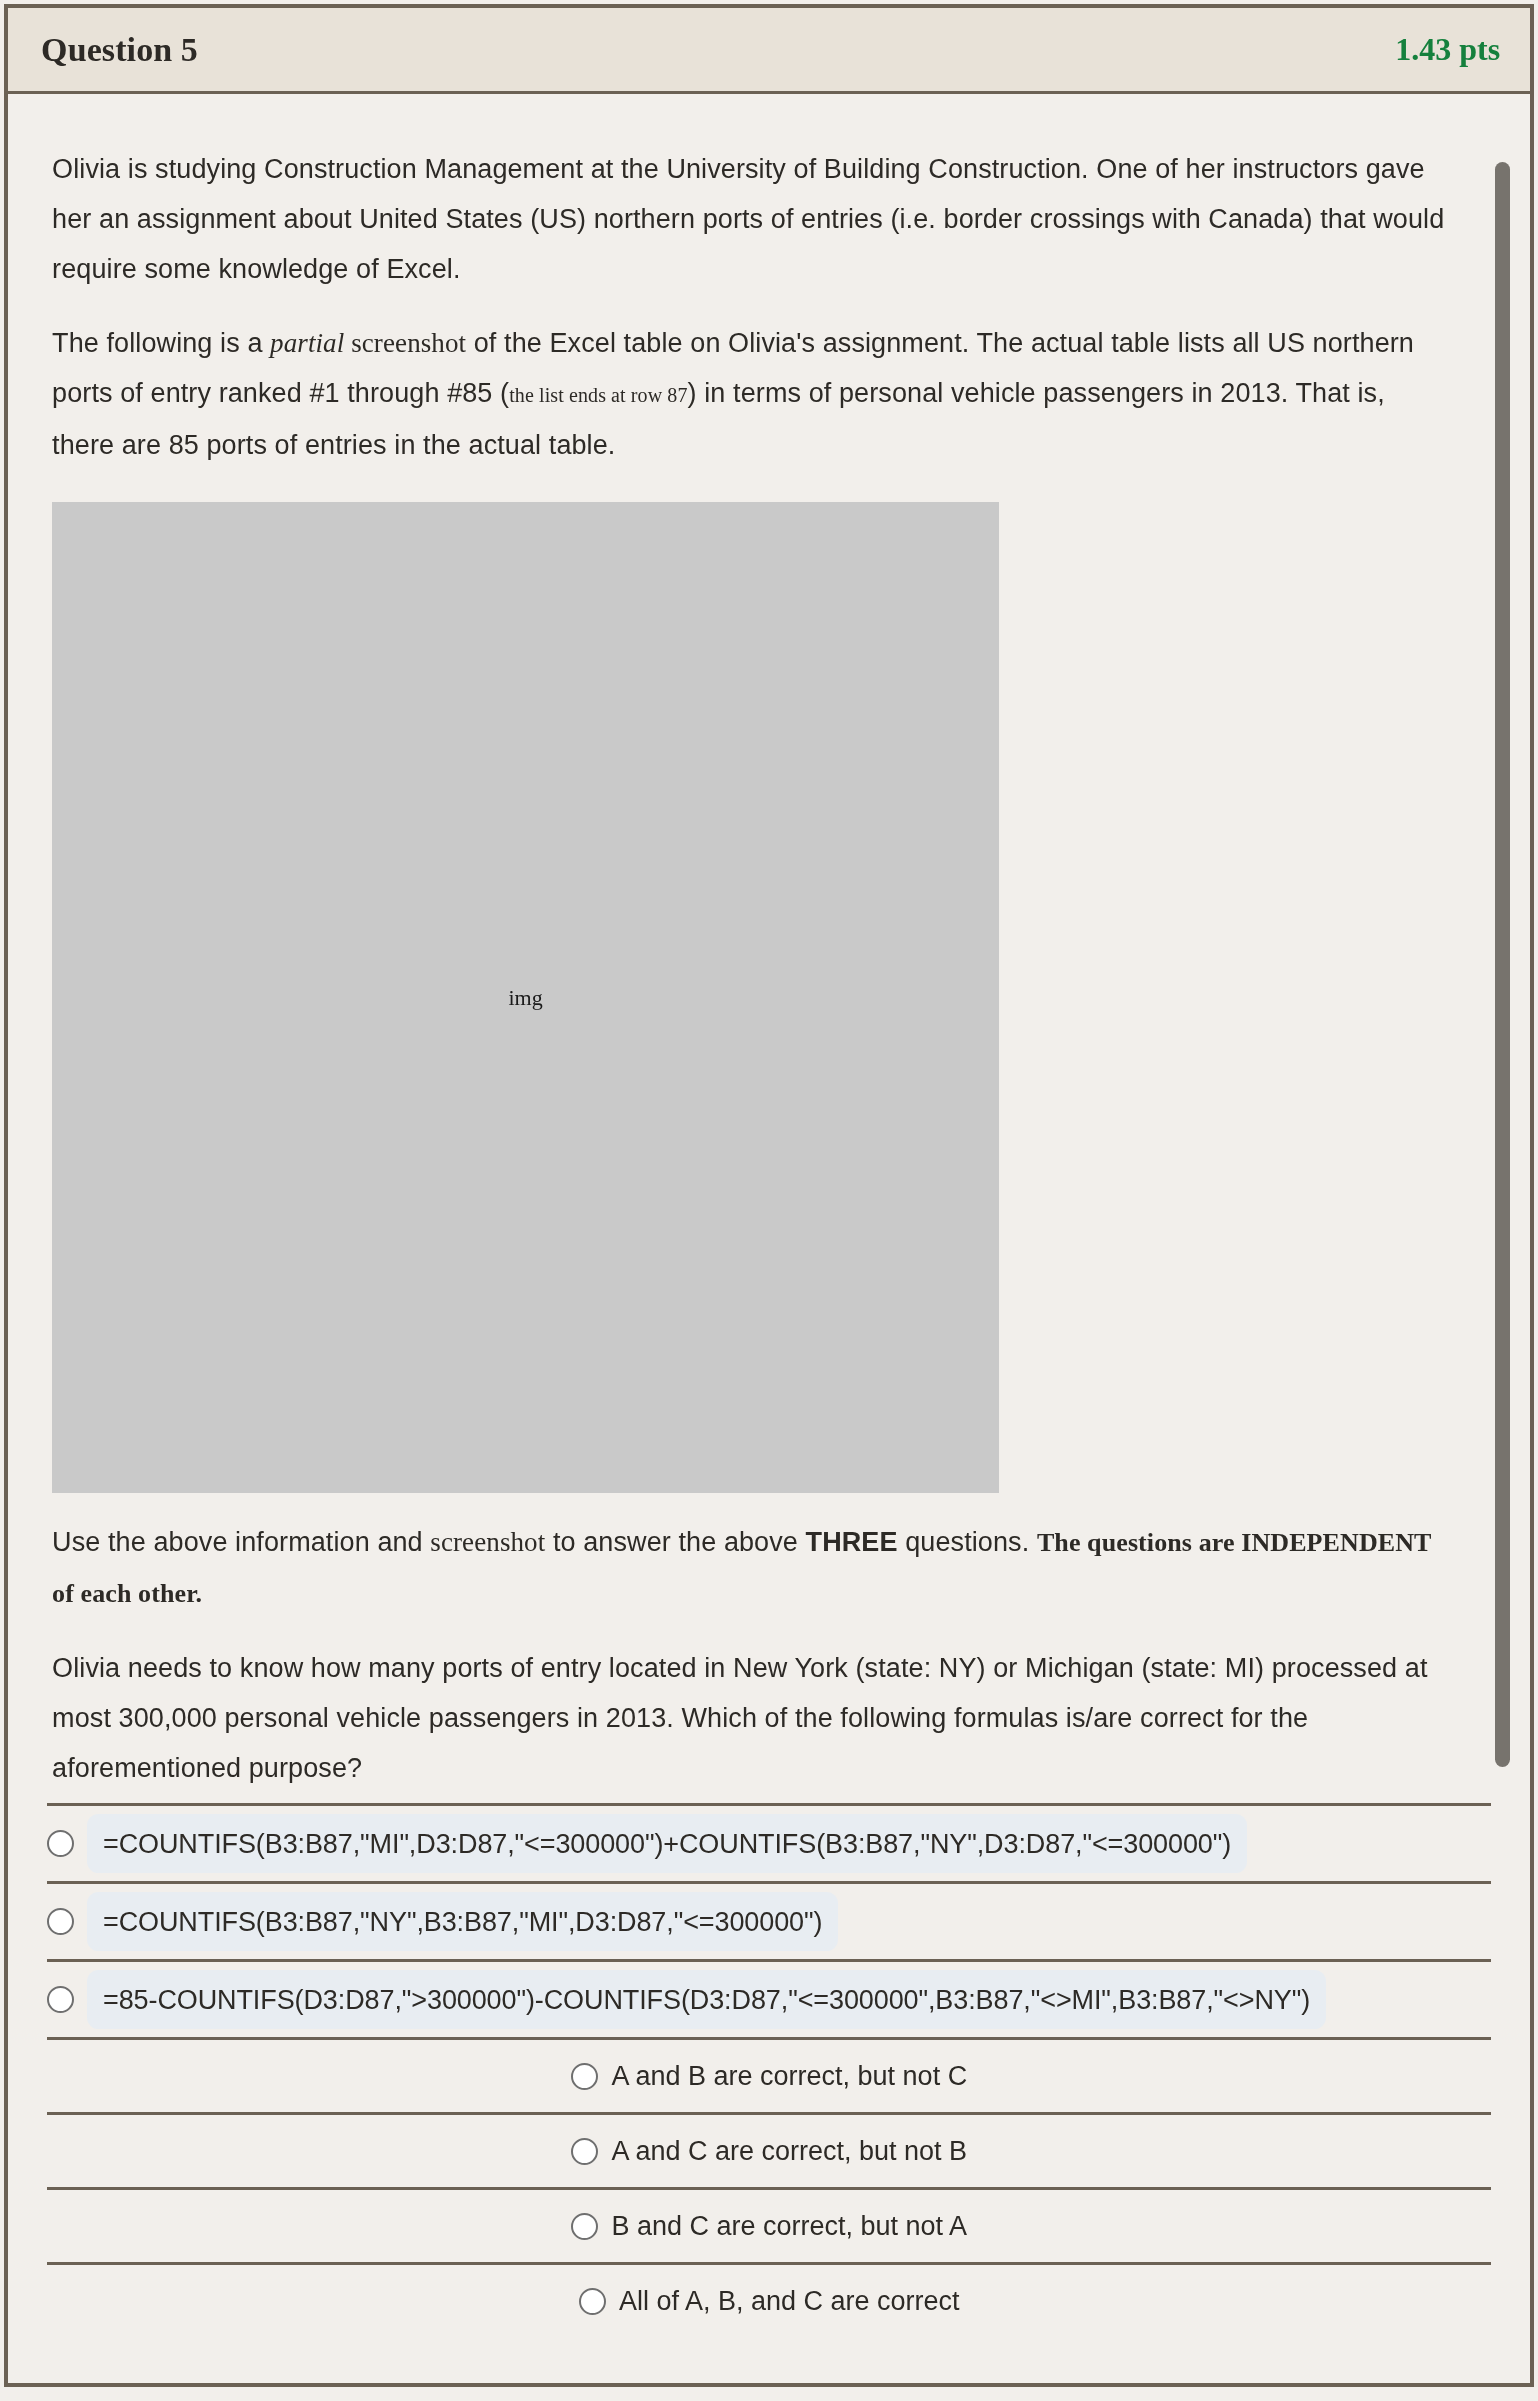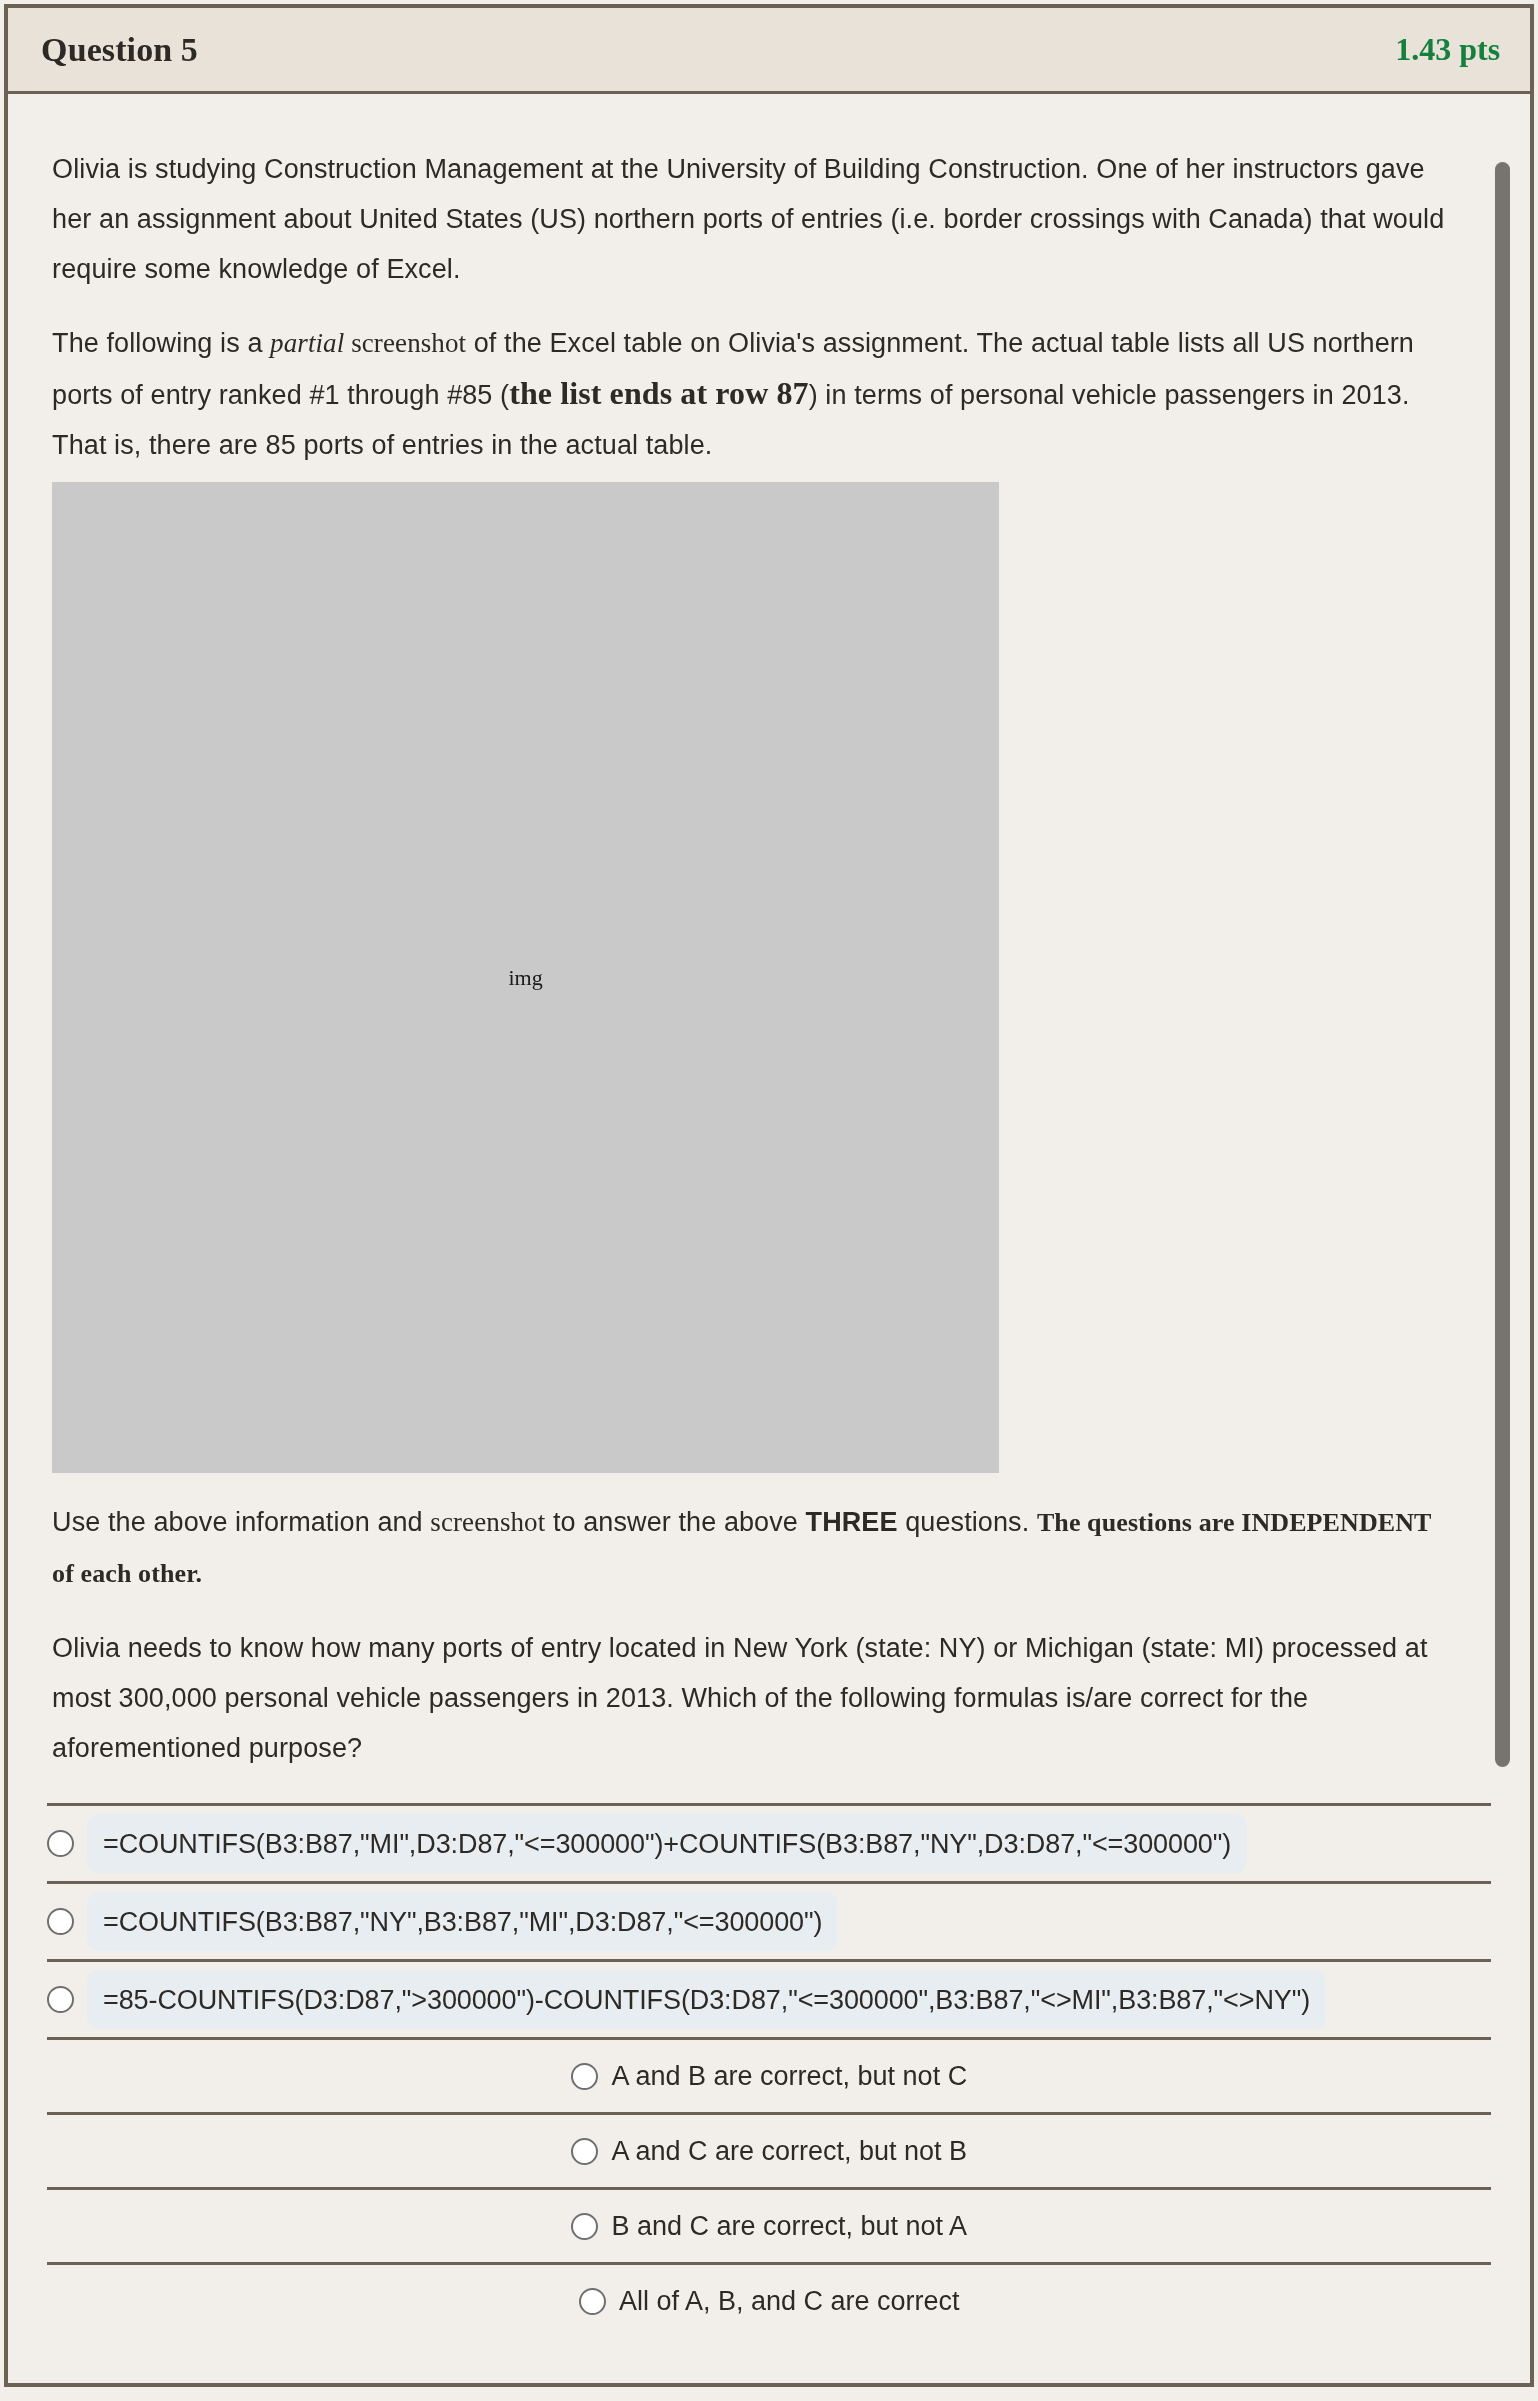--- a/index.html
+++ b/index.html
@@ -87,27 +87,27 @@
     letter-spacing: 0.1px;
     max-width: 1394px;
   }
   p.p1 { margin-top: 50px; }
   p.p2 { margin-top: 24px; }
   p.p3 { margin-top: 24px; }
   p.p4 { margin-top: 24px; }
 
   .serif      { font-family: "Liberation Serif", serif; }
   .serif-i    { font-family: "Liberation Serif", serif; font-style: italic; }
-  .serif-b    { font-family: "Liberation Serif", serif; font-weight: bold; font-size: 32px; }
+  .serif-b    { font-family: "Liberation Serif", serif; font-weight: normal; font-size: 20px; }
   .serif-b-lg { font-family: "Liberation Serif", serif; font-weight: bold; font-size: 26px; }
   .sans-b     { font-weight: bold; }
 
   
   .img-placeholder {
-    margin-top: 12px;
+    margin-top: 32px;
     width: 947px;
     height: 991px;
     background: #c9c9c9;
     position: relative;
   }
   .img-placeholder .img-label {
     position: absolute;
     left: 0;
     right: 0;
     top: 50%;

